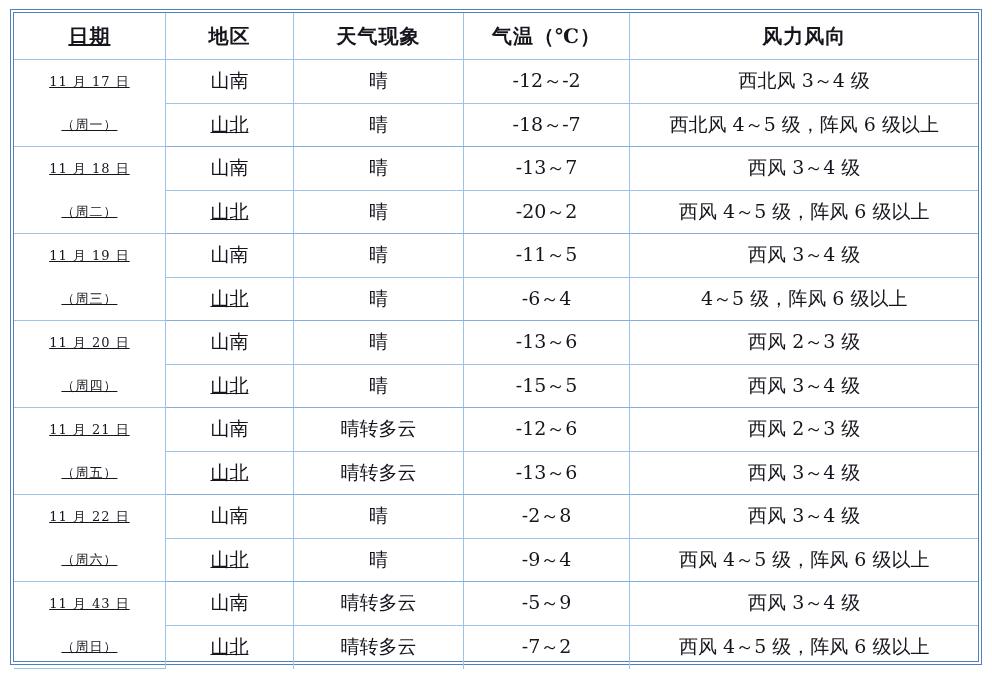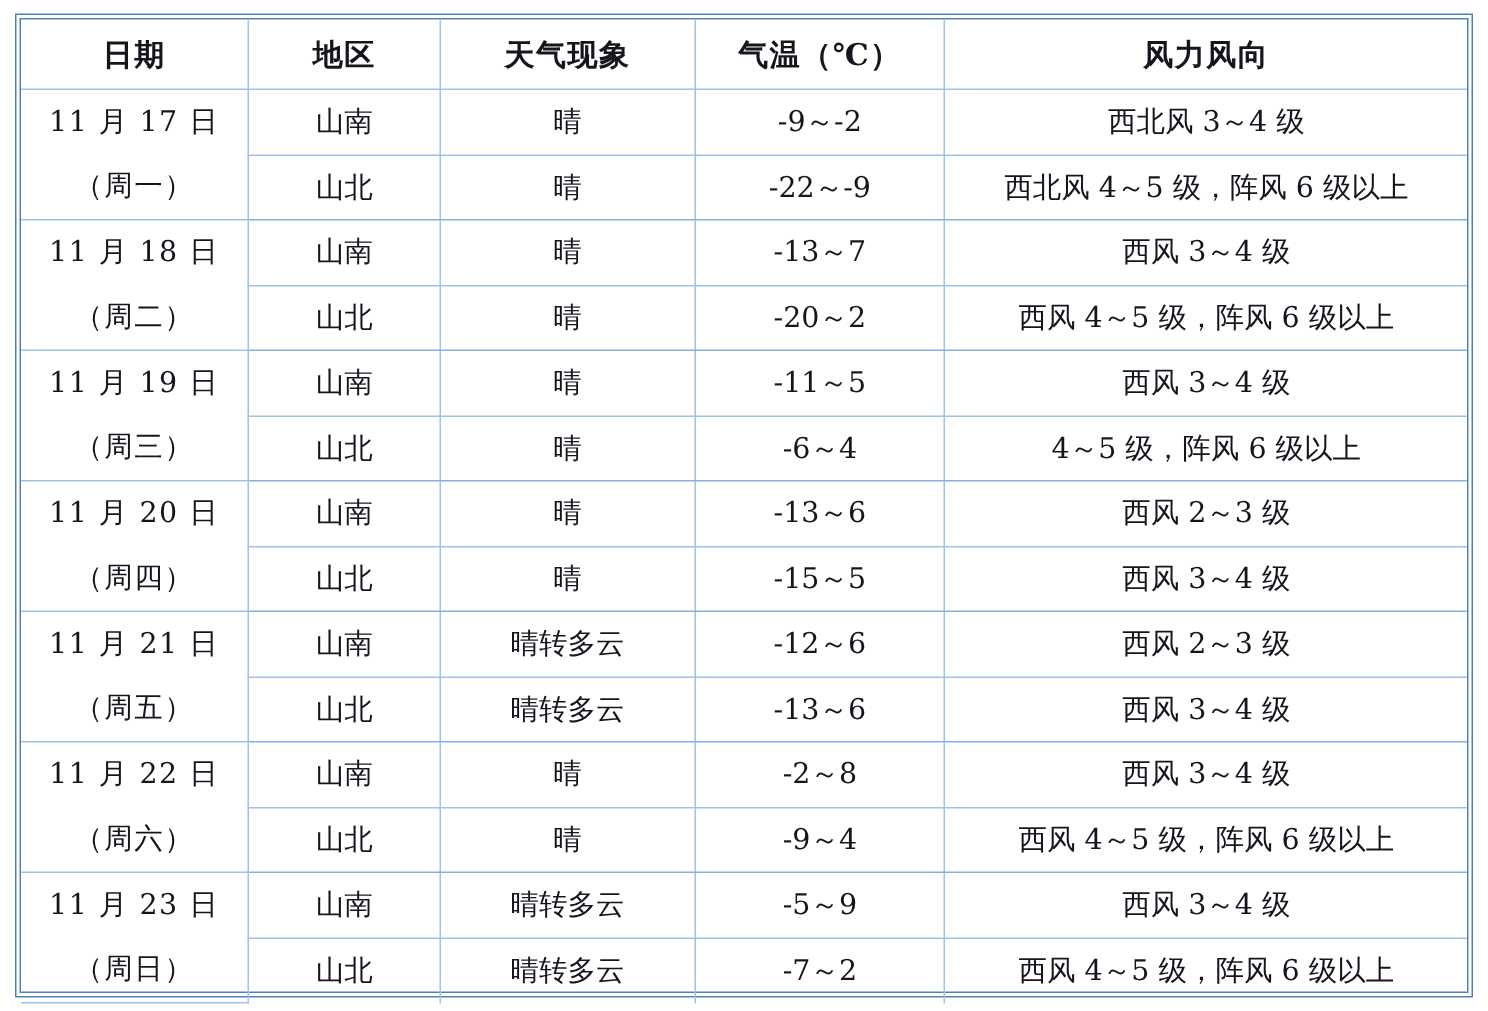--- a/index.html
+++ b/index.html
@@ -31,40 +31,40 @@
   th, td {
     border: 1px solid #9dc3e6;
     text-align: center;
     vertical-align: middle;
     color: #15151d;
     padding: 0;
     overflow: hidden;
     white-space: nowrap;
   }
   
-  tr > th:first-child, tr > td:first-child { border-left: none; }
+  tr > th:first-child, tr > td:first-child { border-left: none; text-decoration: underline; }
   tr > th:last-child,  tr > td:last-child  { border-right: none; }
   thead th { border-top: none; }
   tbody tr:last-child td { border-bottom: none; }
 
   thead th {
     height: 46px;
     font-size: 20px;
     font-weight: bold;
     letter-spacing: 1px;
   }
   tbody td {
     height: 42px;
     font-size: 19px;
   }
   
   tbody tr:nth-child(even) td { border-bottom-color: #85afdd; }
 
   td.date-cell {
-    font-size: 19px;
+    font-size: 13px;
     letter-spacing: 1px;
   }
   td.date-cell .date-line {
     height: 43px;
     line-height: 43px;
   }
 </style>
 </head>
 <body style="background: rgb(255, 255, 255);">
 
@@ -88,27 +88,27 @@
         </tr>
       </thead>
       <tbody id="tbody">
           <tr>
             <td rowspan="2" class="date-cell">
               <div class="date-line">11 月 17 日</div>
               <div class="date-line">（周一）</div>
             </td>
             <td>山南</td>
             <td>晴</td>
-            <td>-9～-2</td>
+            <td>-12～-2</td>
             <td>西北风 3～4 级</td>
           </tr>
           <tr>
             <td>山北</td>
             <td>晴</td>
-            <td>-22～-9</td>
+            <td>-18～-7</td>
             <td>西北风 4～5 级，阵风 6 级以上</td>
           </tr>
           <tr>
             <td rowspan="2" class="date-cell">
               <div class="date-line">11 月 18 日</div>
               <div class="date-line">（周二）</div>
             </td>
             <td>山南</td>
             <td>晴</td>
             <td>-13～7</td>
@@ -179,21 +179,21 @@
             <td>西风 3～4 级</td>
           </tr>
           <tr>
             <td>山北</td>
             <td>晴</td>
             <td>-9～4</td>
             <td>西风 4～5 级，阵风 6 级以上</td>
           </tr>
           <tr>
             <td rowspan="2" class="date-cell">
-              <div class="date-line">11 月 23 日</div>
+              <div class="date-line">11 月 43 日</div>
               <div class="date-line">（周日）</div>
             </td>
             <td>山南</td>
             <td>晴转多云</td>
             <td>-5～9</td>
             <td>西风 3～4 级</td>
           </tr>
           <tr>
             <td>山北</td>
             <td>晴转多云</td>

